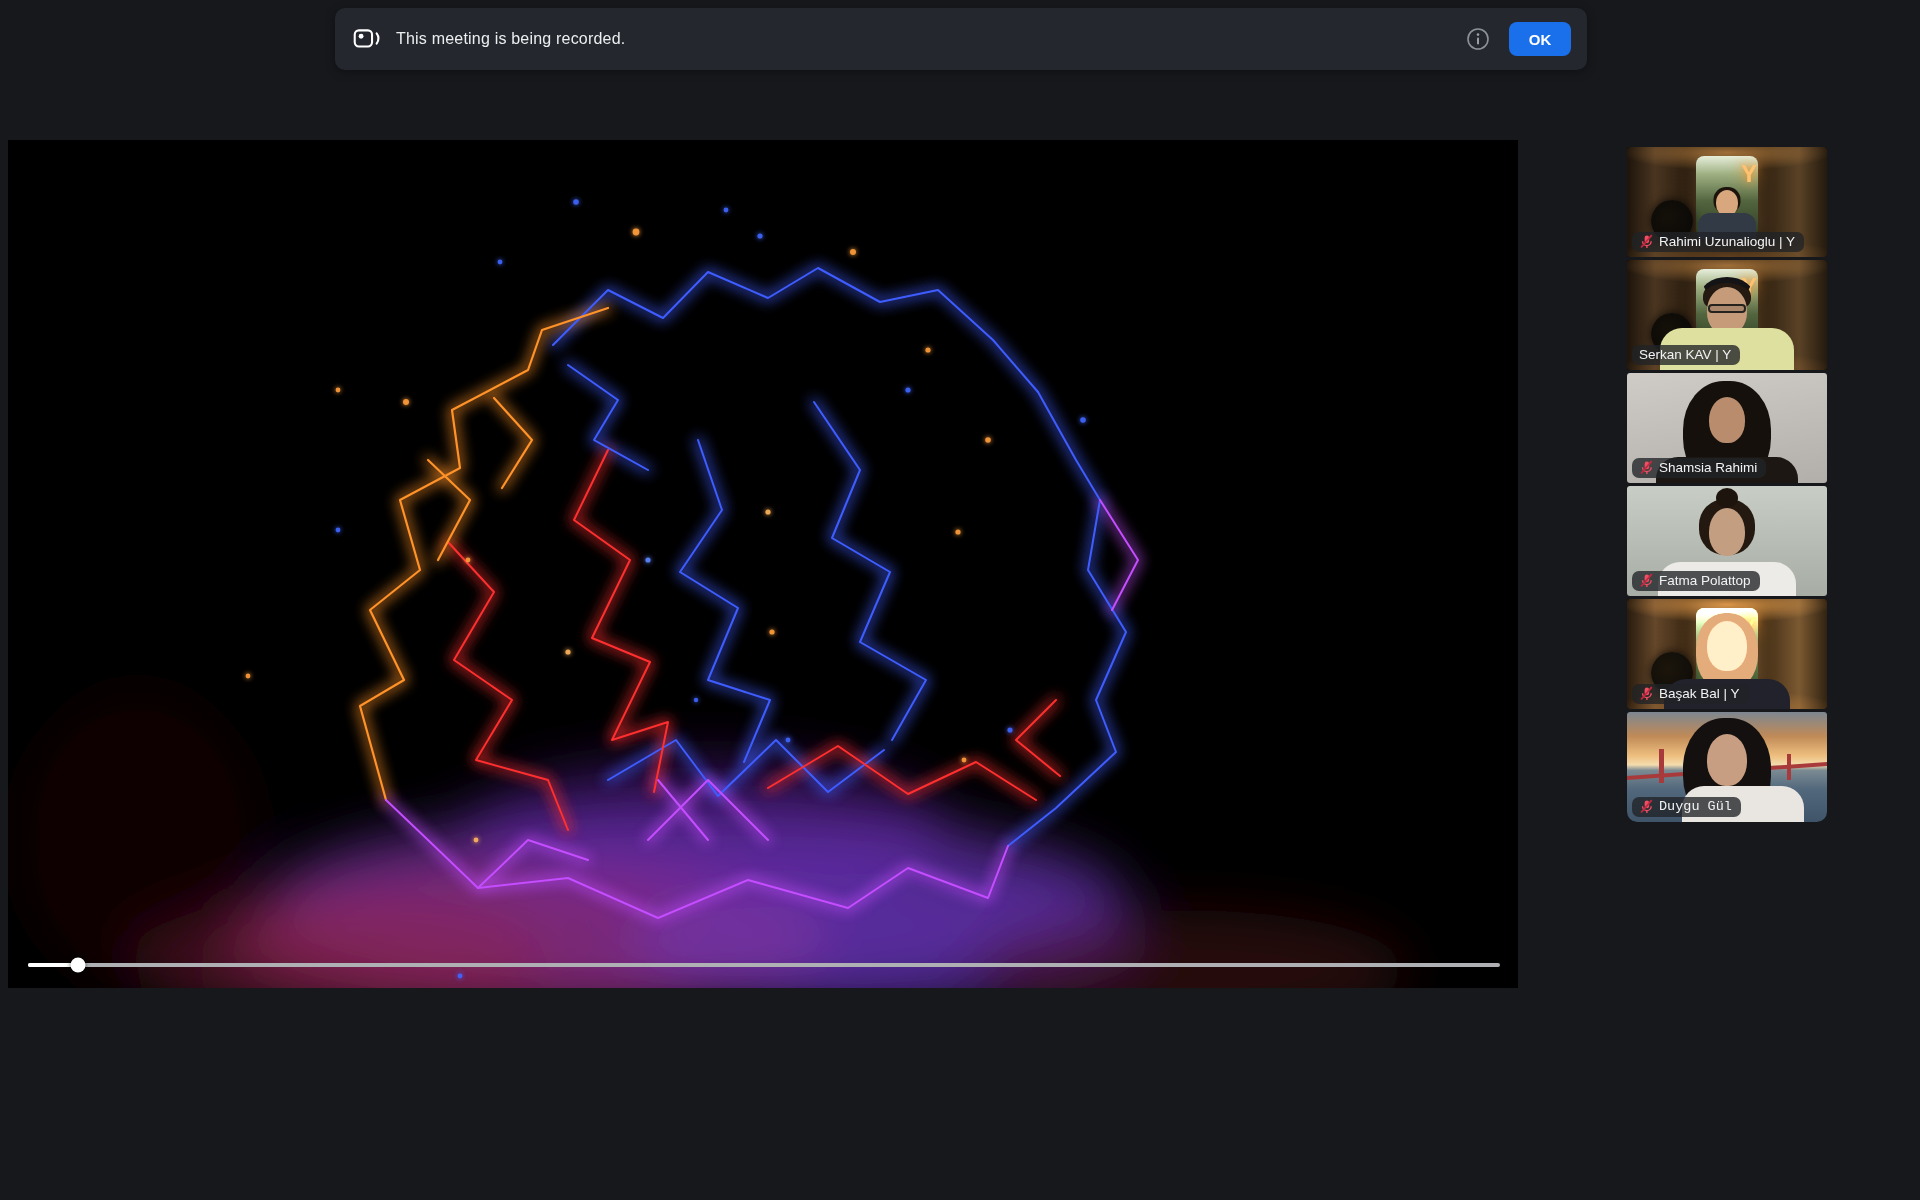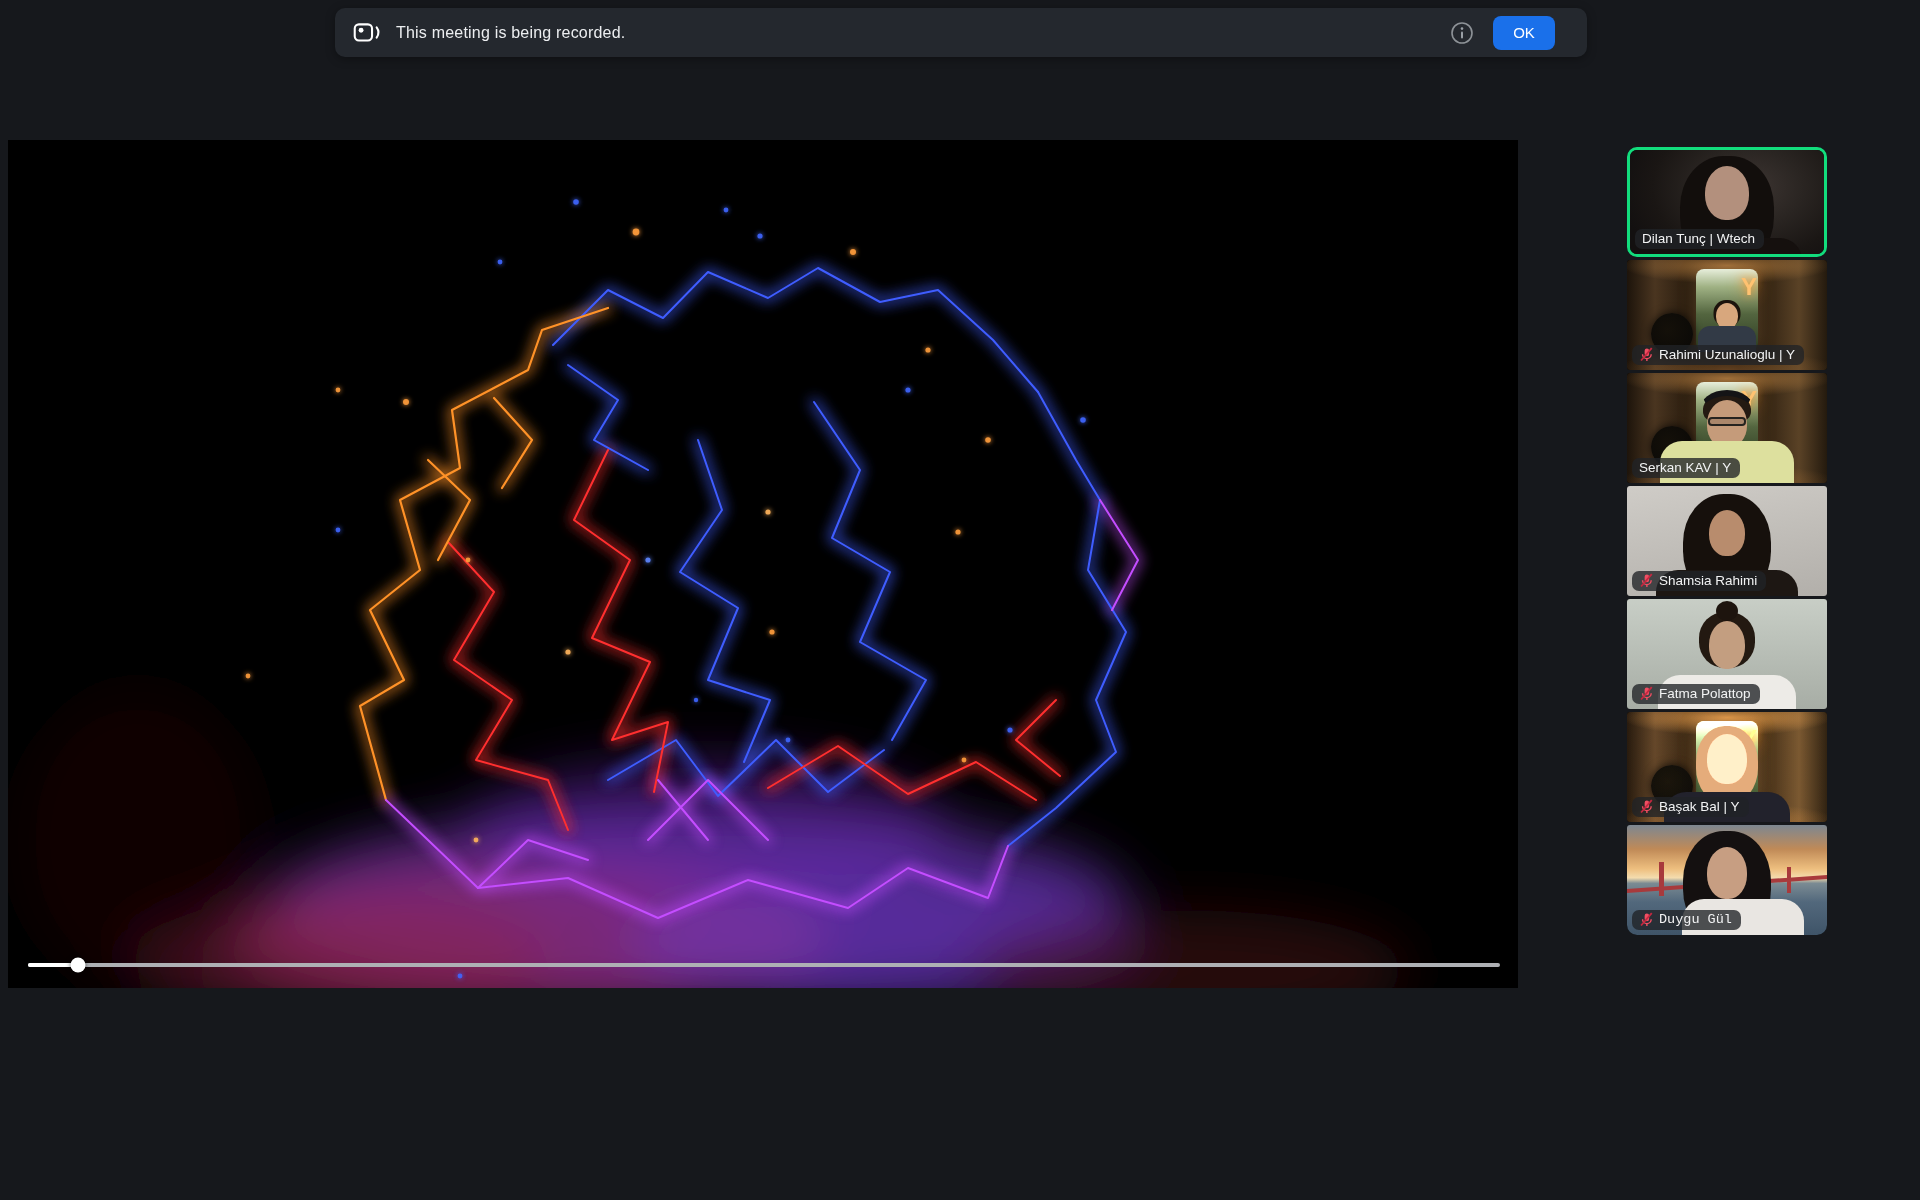--- a/index.html
+++ b/index.html
@@ -6,35 +6,35 @@
   html,body { width:1920px; height:1200px; overflow:hidden; }
   body {
     background:#16181c;
     font-family:"Liberation Sans", sans-serif;
     position:relative;
     color:#e8eaed;
   }
 
   
   .banner {
-    position:absolute; left:335px; top:8px; width:1252px; height:49px;
+    position:absolute; left:335px; top:8px; width:1252px; height:62px;
     background:#24282e; border-radius:10px;
-    display:flex; align-items:center; padding:0 32px 0 18px;
+    display:flex; align-items:center; padding:0 16px 0 18px;
     box-shadow:0 2px 10px rgba(0,0,0,.35);
   }
   .banner .cam { width:30px; height:24px; flex:0 0 auto; margin-right:13px; }
   .banner .btext { font-size:16px; color:#eceef0; flex:1 1 auto; letter-spacing:.2px; }
   .info-btn {
     width:26px; height:26px; border-radius:50%; flex:0 0 auto;
     display:flex; align-items:center; justify-content:center;
     margin-right:18px; cursor:pointer;
   }
   .ok-btn {
     min-width:62px; height:34px; border:none; border-radius:8px;
-    background:#1a70ea; color:#fff; font-weight:400; font-size:15px;
+    background:#1a70ea; color:#fff; font-weight:700; font-size:15px;
     font-family:"Liberation Sans", sans-serif; cursor:pointer;
     display:flex; align-items:center; justify-content:center; padding:0 16px;
   }
 
   
   .screen {
     position:absolute; left:8px; top:140px; width:1510px; height:848px;
     background:#000; overflow:hidden;
   }
   .screen svg.brain { position:absolute; inset:0; }
@@ -283,36 +283,20 @@
     <use href="#dots" opacity="0.9"></use>
   </svg>
 
   <div class="progress-track">
     <div class="progress-played" style="width: 3.4%;"></div>
     <div class="progress-knob" style="left: 3.4%;"></div>
   </div>
 </div>
 
 <div class="strip">
-    <div class="tile art-0 scene-dark-room active">
-    <div class="scene">
-
-      <div class="hair"></div>
-      <div class="bun"></div>
-      <div class="headset"></div>
-      <div class="face"></div>
-      <div class="glasses"></div>
-      <div class="body"></div>
-      <div class="blob"></div>
-    </div>
-    <div class="pill">
-
-      <span class="pname">Dilan Tunç | Wtech</span>
-    </div>
-  </div>
     <div class="tile art-1 scene-lounge">
     <div class="scene">
       <div class="atrium"></div>
       <div class="ybrand">Y</div>
       <div class="emblem"></div>
 
       <div class="hair"></div>
       <div class="bun"></div>
       <div class="headset"></div>
       <div class="face"></div>

